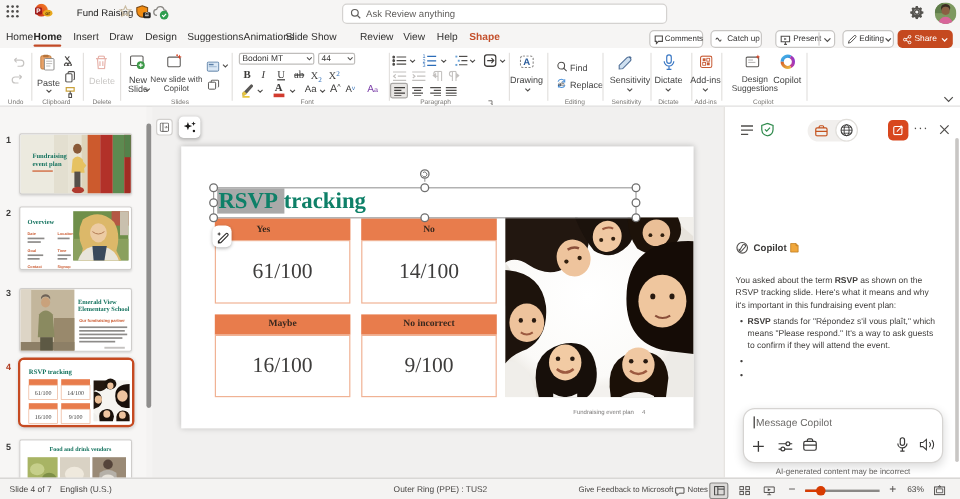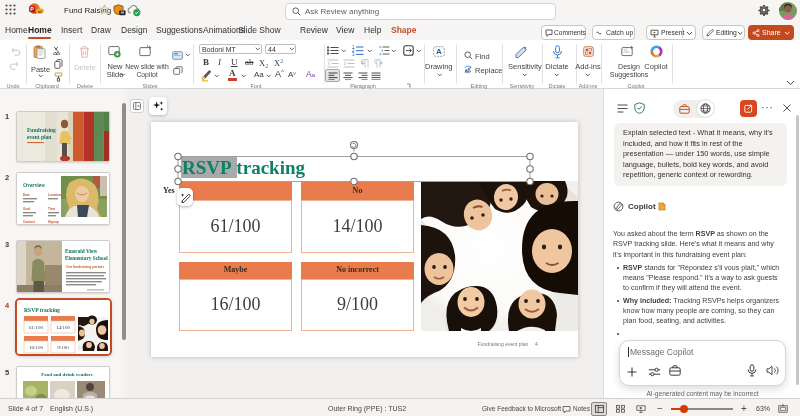--- a/index.html
+++ b/index.html
@@ -611,21 +611,21 @@
       <div class="abs" style="left:22px;top:8px;width:18px;height:18px;background:#fff;border-radius:4px;box-shadow:0 1px 3px rgba(0,0,0,0.25)"></div>
       <svg class="abs" style="left:25px;top:11px" width="12" height="12" viewBox="0 0 12 12">
           <path d="M4.6 1.6 l0.9 2.6 2.6 0.9 -2.6 0.9 -0.9 2.6 -0.9 -2.6 -2.6 -0.9 2.6 -0.9 Z" fill="#1b1a19"></path>
           <path d="M9.3 1.2 l0.5 1.4 1.4 0.5 -1.4 0.5 -0.5 1.4 -0.5 -1.4 -1.4 -0.5 1.4 -0.5 Z" fill="#1b1a19"></path>
           <circle cx="9.6" cy="9.2" r="1" fill="#1b1a19"></circle>
         </svg>
       <div id="slide">
 
         <div class="abs" style="left:28px;top:60px;width:113px;height:18px;background:#e87c4c"></div>
         <div class="abs" style="left:150px;top:60px;width:113px;height:18px;background:#e87c4c"></div>
-        <div class="abs serif" style="left:12px;top:64px;width:113px;font-size:8px;font-weight:bold;color:#39281e">Yes</div>
+        <div class="abs serif" style="left:12px;top:64px;width:113px;text-align:center;font-size:8px;font-weight:bold;color:#39281e">Yes</div>
         <div class="abs serif" style="left:150px;top:64px;width:113px;text-align:center;font-size:8px;font-weight:bold;color:#39281e">No</div>
         <div class="abs" style="left:28px;top:78px;width:113px;height:52.5px;background:#fff;border:1px solid #f0b294"></div>
         <div class="abs" style="left:150px;top:78px;width:113px;height:52.5px;background:#fff;border:1px solid #f0b294"></div>
         <div class="abs serif" style="left:28px;top:94px;width:113px;text-align:center;font-size:18px;color:#3e3d3c">61/100</div>
         <div class="abs serif" style="left:150px;top:94px;width:113px;text-align:center;font-size:18px;color:#3e3d3c">14/100</div>
         <div class="abs" style="left:28px;top:139.5px;width:113px;height:17px;background:#e87c4c"></div>
         <div class="abs" style="left:150px;top:139.5px;width:113px;height:17px;background:#e87c4c"></div>
         <div class="abs serif" style="left:28px;top:143px;width:113px;text-align:center;font-size:8px;font-weight:bold;color:#39281e">Maybe</div>
         <div class="abs serif" style="left:150px;top:143px;width:113px;text-align:center;font-size:8px;font-weight:bold;color:#39281e">No incorrect</div>
         <div class="abs" style="left:28px;top:156.5px;width:113px;height:52px;background:#fff;border:1px solid #f0b294"></div>
@@ -749,42 +749,40 @@
       <div class="abs" style="left:136px;top:11px;width:17px;height:17px;background:#d8471e;border-radius:4px"></div>
       <svg class="abs" style="left:140px;top:15px" width="9" height="9" viewBox="0 0 9 9">
           <rect x="0.8" y="1.4" width="6.8" height="6.8" rx="1" fill="none" stroke="#fff" stroke-width="0.9"></rect>
           <path d="M3.4 5.6 L7.8 1.1 M6.6 0.7 l1.6 1.6" stroke="#fff" stroke-width="0.9" fill="none"></path>
         </svg>
       <div class="abs" style="left:157px;top:12px;font-size:11px;color:#4f4d4b;letter-spacing:0.5px">···</div>
       <svg class="abs" style="left:178px;top:14px" width="10" height="10" viewBox="0 0 10 10">
           <path d="M1.5 1.5 L8.5 8.5 M8.5 1.5 L1.5 8.5" stroke="#4f4d4b" stroke-width="1" fill="none"></path>
         </svg>
 
-      <div class="abs" style="left:10px;top:34px;width:173px;height:63px;background:#f4f2ef;border-radius:6px;padding:5px 9px;font-size:7.4px;line-height:10.6px;color:#33312f">Explain selected text - What it means, why it's included, and how it fits in rest of the presentation — under 150 words, use simple language, bullets, bold key words, and avoid repetition, generic context or rewording.</div>
 
       <svg class="abs" style="left:9px;top:112px" width="11" height="11" viewBox="0 0 13 13">
         <circle cx="6.5" cy="6.5" r="5.2" fill="none" stroke="#4f4d4b" stroke-width="1.1"></circle>
         <path d="M4.2 8.6 L7.2 3.6 a1.6 1.6 0 0 1 2.6 1.6 L6 9.6 a1.6 1.6 0 0 1 -2.6 -1.6 Z" fill="none" stroke="#4f4d4b" stroke-width="1"></path>
       </svg>
       <div class="abs" style="left:24px;top:113px;font-size:8px;font-weight:bold;color:#3b3a39">Copilot</div>
       <svg class="abs" style="left:54px;top:113px" width="8" height="9" viewBox="0 0 9 10">
           <path d="M1 1 h5 l2 2 v6 h-7 Z" fill="#f0a73c" stroke="#c07c1e" stroke-width="0.7"></path>
           <path d="M6 1 v2 h2" fill="none" stroke="#c07c1e" stroke-width="0.7"></path>
         </svg>
 
       <div class="abs" style="left:9px;top:140px;width:186px;font-size:7.1px;line-height:10.3px;color:#3f3d3b;white-space:nowrap">
         You asked about the term <b>RSVP</b> as shown on the<br>RSVP tracking slide. Here's what it means and why<br>it's important in this fundraising event plan:
         <div style="margin-top:3px">
           <div style="display:flex">
               <div style="width:10px;text-align:center">•</div>
               <div><b>RSVP</b> stands for "Répondez s'il vous plaît," which<br>means "Please respond." It's a way to ask guests<br>to confirm if they will attend the event.</div>
             </div>
           <div style="display:flex;margin-top:2px">
               <div style="width:10px;text-align:center">•</div>
-              <div><b>Why included:</b> Tracking RSVPs helps organizers<br>know how many people are coming, so they can<br>plan food, seating, and activities.</div>
             </div>
           <div style="display:flex;margin-top:2px">
               <div style="width:10px;text-align:center">•</div>
             </div>
         </div>
       </div>
 
       <div class="abs" style="left:15px;top:251px;width:167px;height:46px;background:#fff;border:1px solid #d6d4d2;border-radius:10px;box-shadow:0 3px 8px rgba(0,0,0,0.14)"></div>
       <div class="abs" style="left:24px;top:258px;width:1px;height:10px;background:#33312f"></div>
       <div class="abs" style="left:26px;top:258px;font-size:8.5px;color:#6e6c6a">Message Copilot</div>

